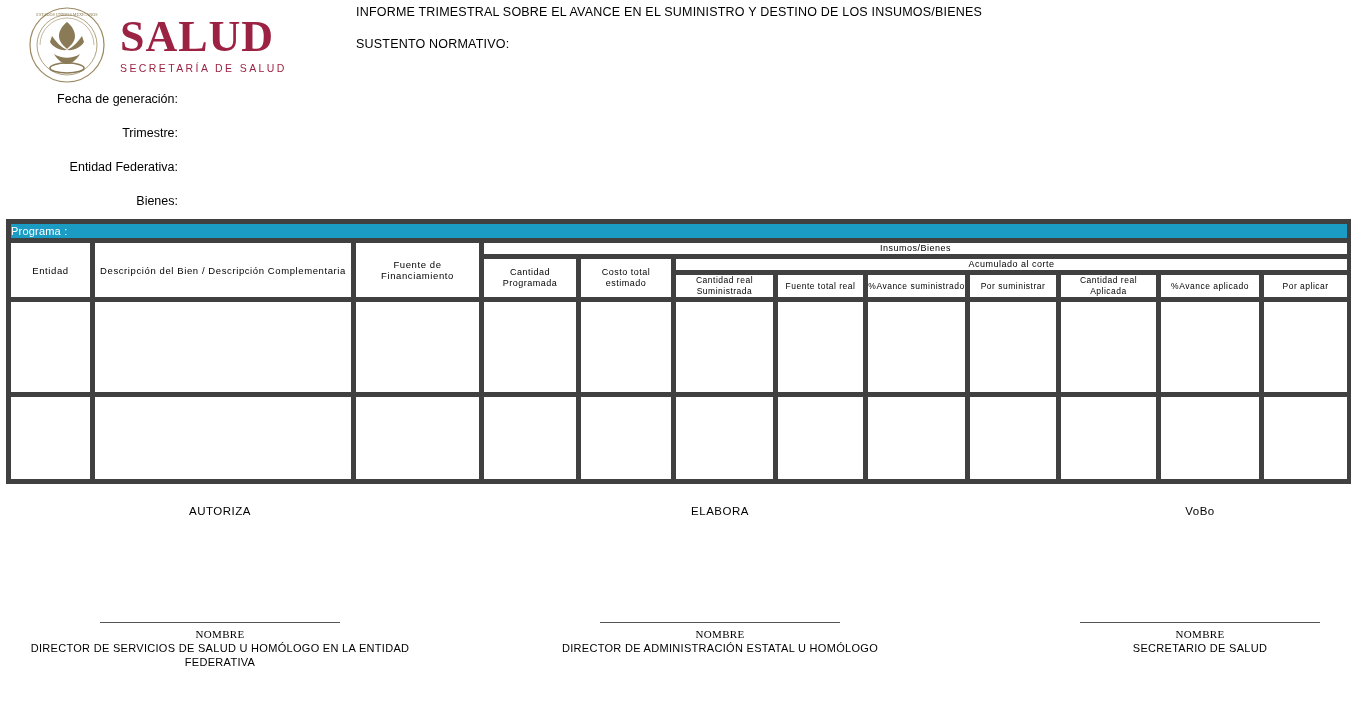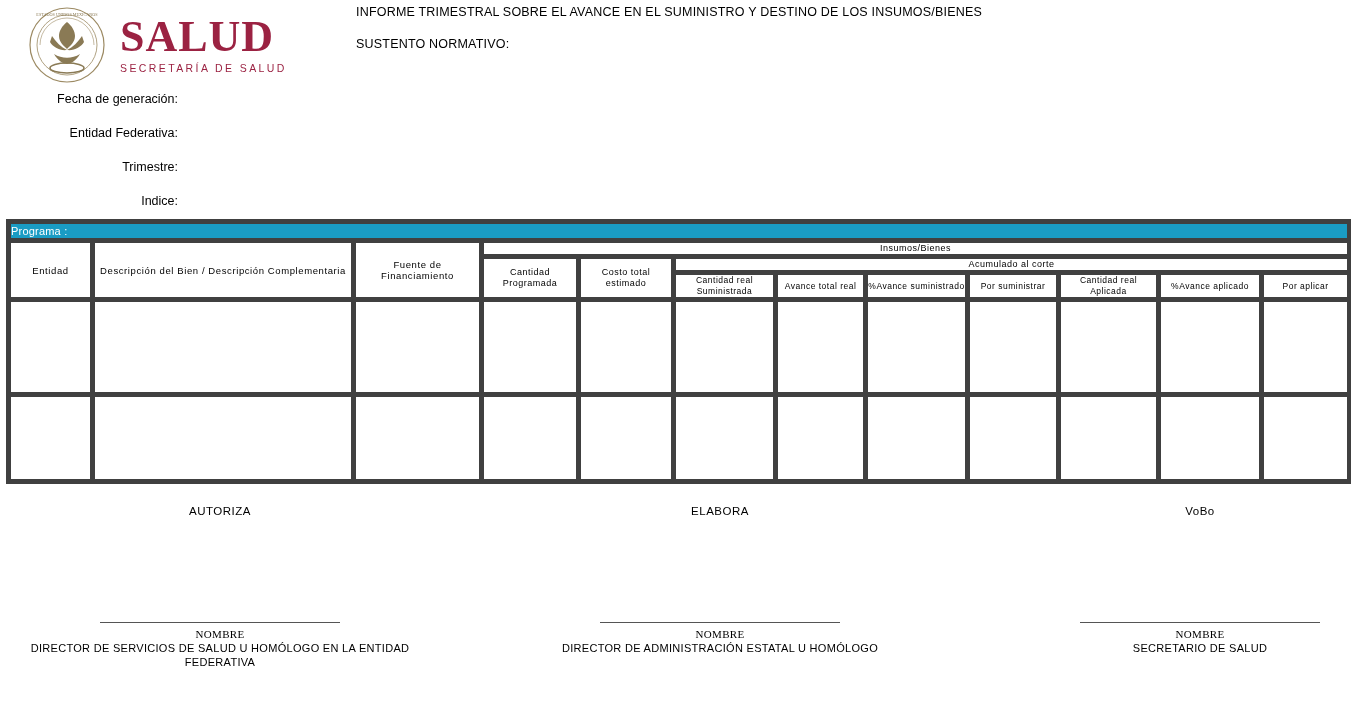--- a/index.html
+++ b/index.html
@@ -218,29 +218,29 @@
   <div class="doc-title">INFORME TRIMESTRAL SOBRE EL AVANCE EN EL SUMINISTRO Y DESTINO DE LOS INSUMOS/BIENES</div>
   <div class="doc-sustento">SUSTENTO NORMATIVO:</div>
 </div>
 
 <div class="meta">
   <div class="meta-row">
     <span class="meta-label">Fecha de generación:</span>
     <span class="meta-value"></span>
   </div>
   <div class="meta-row">
+    <span class="meta-label">Trimestre:</span>
+    <span class="meta-value"></span>
+  </div>
+  <div class="meta-row">
     <span class="meta-label">Entidad Federativa:</span>
     <span class="meta-value"></span>
   </div>
   <div class="meta-row">
-    <span class="meta-label">Trimestre:</span>
-    <span class="meta-value"></span>
-  </div>
-  <div class="meta-row">
-    <span class="meta-label">Indice:</span>
+    <span class="meta-label">Bienes:</span>
     <span class="meta-value"></span>
   </div>
 </div>
 
 <div class="table-wrap">
   <table class="main">
     <colgroup>
       <col style="width:84px">
       <col style="width:261px">
       <col style="width:128px">
@@ -264,21 +264,21 @@
         <td class="hcell big" rowspan="3">Fuente de Financiamiento</td>
         <td class="hcell mid" colspan="9">Insumos/Bienes</td>
       </tr>
       <tr>
         <td class="hcell mid" rowspan="2">Cantidad Programada</td>
         <td class="hcell mid" rowspan="2">Costo total estimado</td>
         <td class="hcell mid" colspan="7">Acumulado al corte</td>
       </tr>
       <tr>
         <td class="hcell">Cantidad real Suministrada</td>
-        <td class="hcell">Avance total real</td>
+        <td class="hcell">Fuente total real</td>
         <td class="hcell">%Avance suministrado</td>
         <td class="hcell">Por suministrar</td>
         <td class="hcell">Cantidad real Aplicada</td>
         <td class="hcell">%Avance aplicado</td>
         <td class="hcell">Por aplicar</td>
       </tr>
     </thead>
     <tbody>
       <tr class="body-row">
         <td></td>

